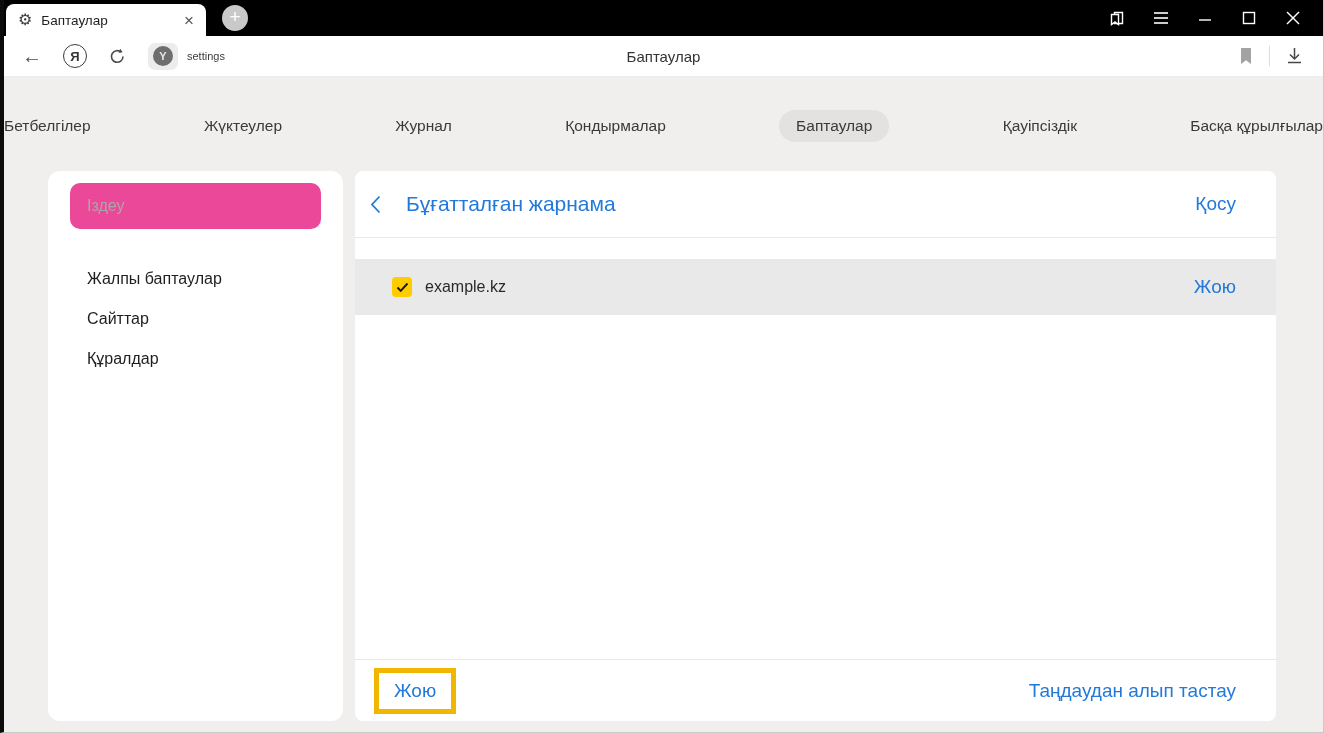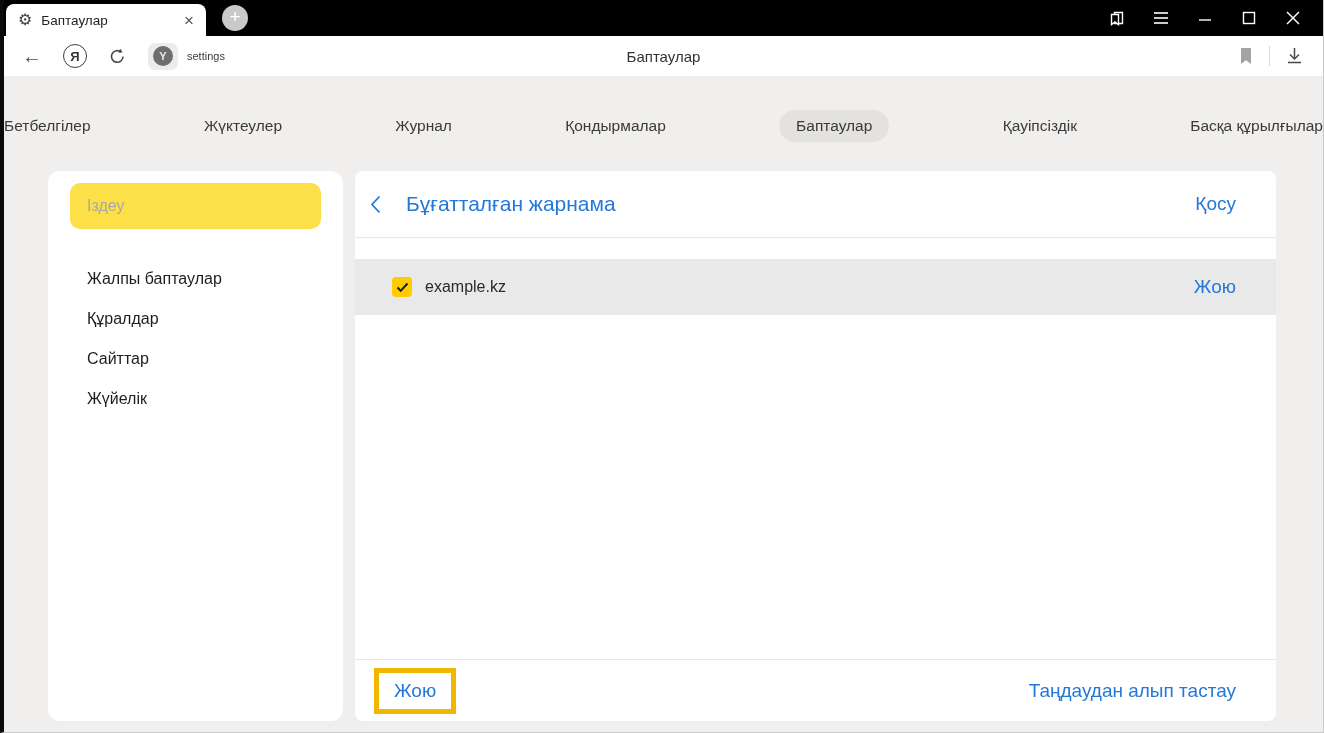--- a/index.html
+++ b/index.html
@@ -62,21 +62,21 @@
   .v-div { width:1px; height:20px; background:#ddd; }
   
   .page { height:655px; padding-top:33px; }
   .nav { display:flex; justify-content:space-between; align-items:center; gap:37px; font-size:15.5px; color:#3a3a3a; }
   .nav-item { padding:7px 0; white-space:nowrap; }
   .nav-item.active { background:#e3e2e0; border-radius:16px; padding:7px 17px; }
   .body-row { display:flex; margin:29px 47px 0 44px; gap:12px; height:550px; }
   
   .sidebar { width:295px; background:#fff; border-radius:12px; padding:12px 22px; flex:0 0 auto; }
   .search-input {
-    width:100%; height:46px; background:#fde047; border:none; border-radius:10px;
+    width:100%; height:46px; background:#ec4899; border:none; border-radius:10px;
     padding:0 17px; font-size:16px; color:#333; outline:none;
     font-family:"Liberation Sans", sans-serif;
   }
   .search-input::placeholder { color:#a8a8a8; }
   .side-list { list-style:none; margin:30px 0 0 17px; }
   .side-item { height:40px; line-height:40px; font-size:16px; color:#1e1e1e; }
   
   .main { flex:1; background:#fff; border-radius:8px; display:flex; flex-direction:column; overflow:hidden; }
   .main-header { height:67px; display:flex; align-items:center; padding:0 40px 0 15px; border-bottom:1px solid #e8e8e8; flex:0 0 auto;gap:12px; }
   .back-chevron { display:flex; align-items:center; margin-right:13px; }
@@ -189,23 +189,22 @@
       <span class="nav-item">Қауіпсіздік</span>
       <span class="nav-item">Басқа құрылғылар</span>
     </div>
 
     <div class="body-row">
 
       <div class="sidebar">
         <input class="search-input" type="text" placeholder="Іздеу" style="">
         <ul class="side-list">
           <li class="side-item">Жалпы баптаулар</li>
+          <li class="side-item">Сайттар</li>
           <li class="side-item">Құралдар</li>
-          <li class="side-item">Сайттар</li>
-          <li class="side-item">Жүйелік</li>
         </ul>
       </div>
 
       <div class="main">
 
         <div class="main-header">
           <span class="back-chevron">
             <svg width="11" height="19" viewBox="0 0 11 19" fill="none" stroke="#2379d9" stroke-width="1.8">
               <path d="M9.5 1.5L2 9.5l7.5 8"></path>
             </svg>

